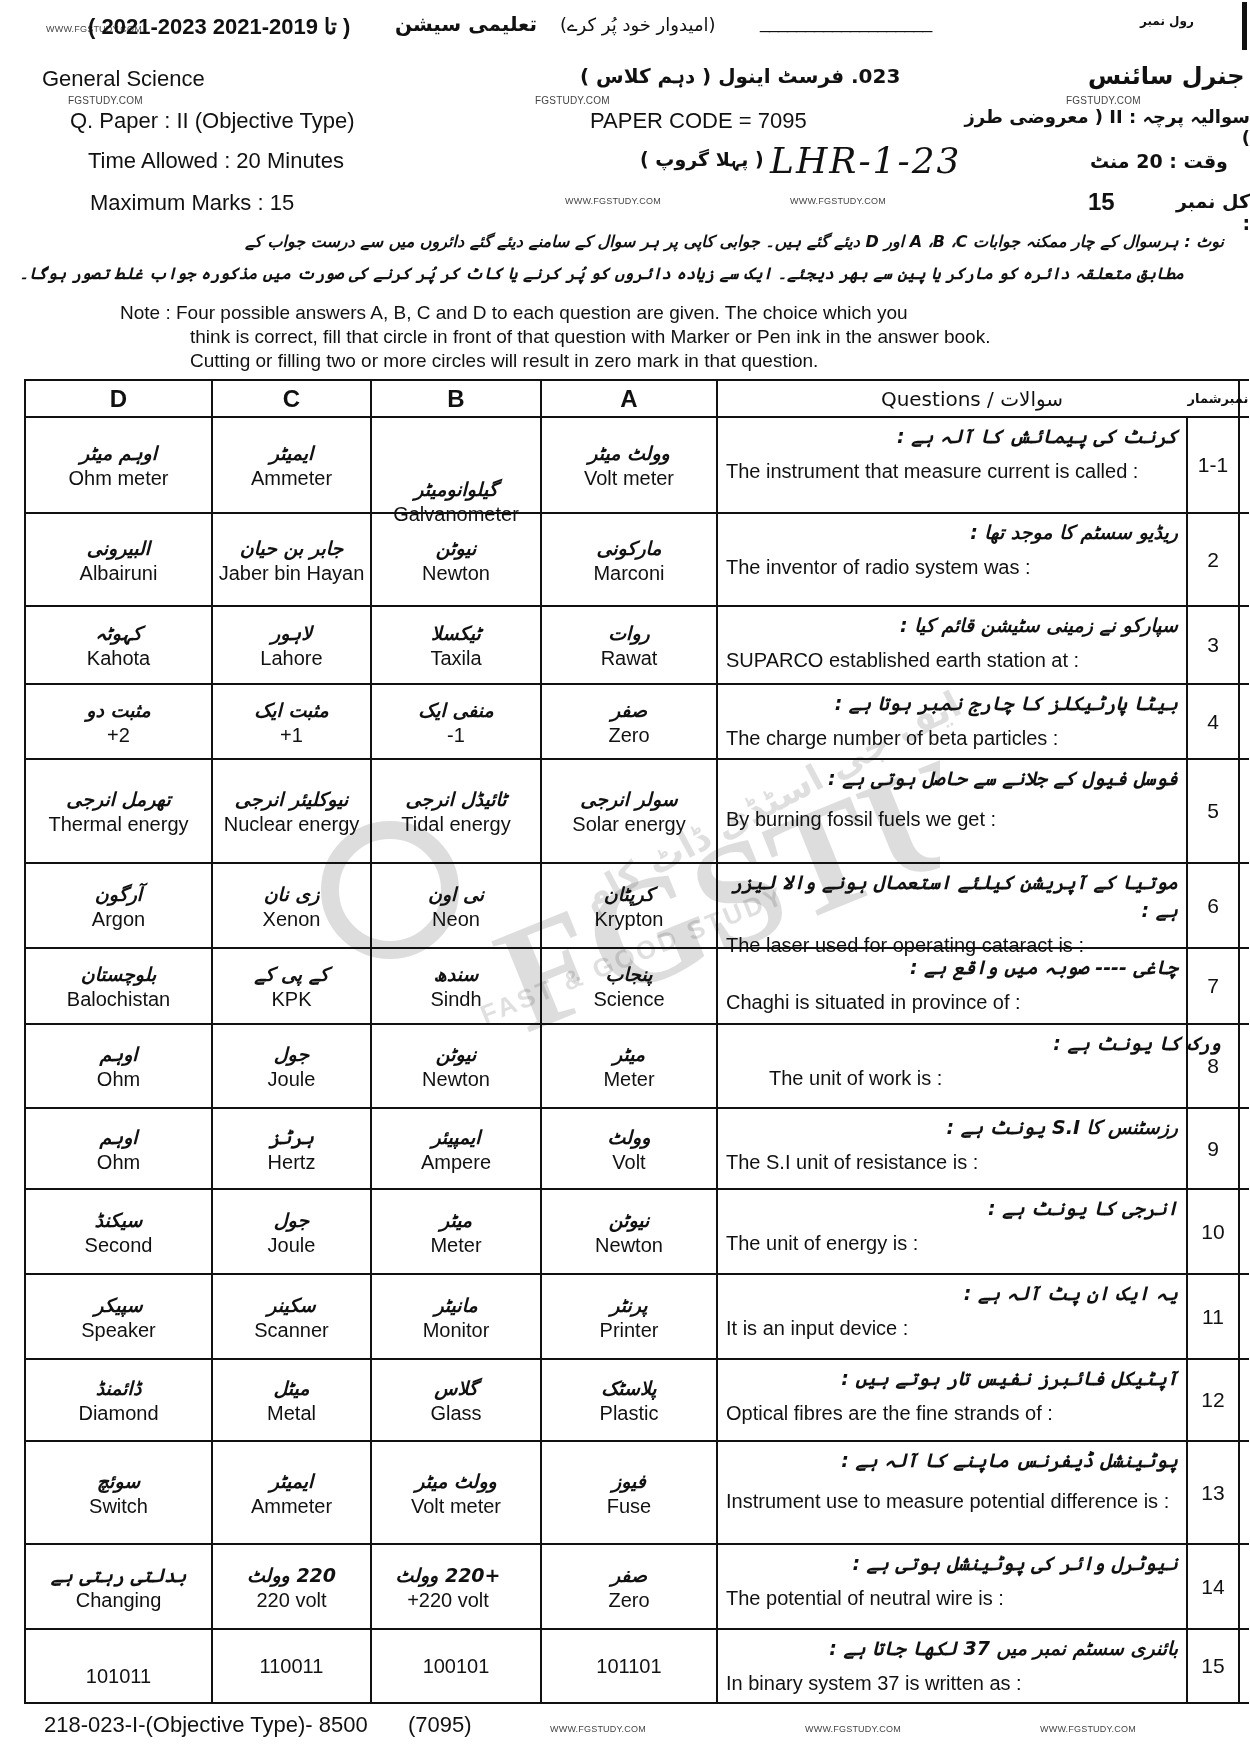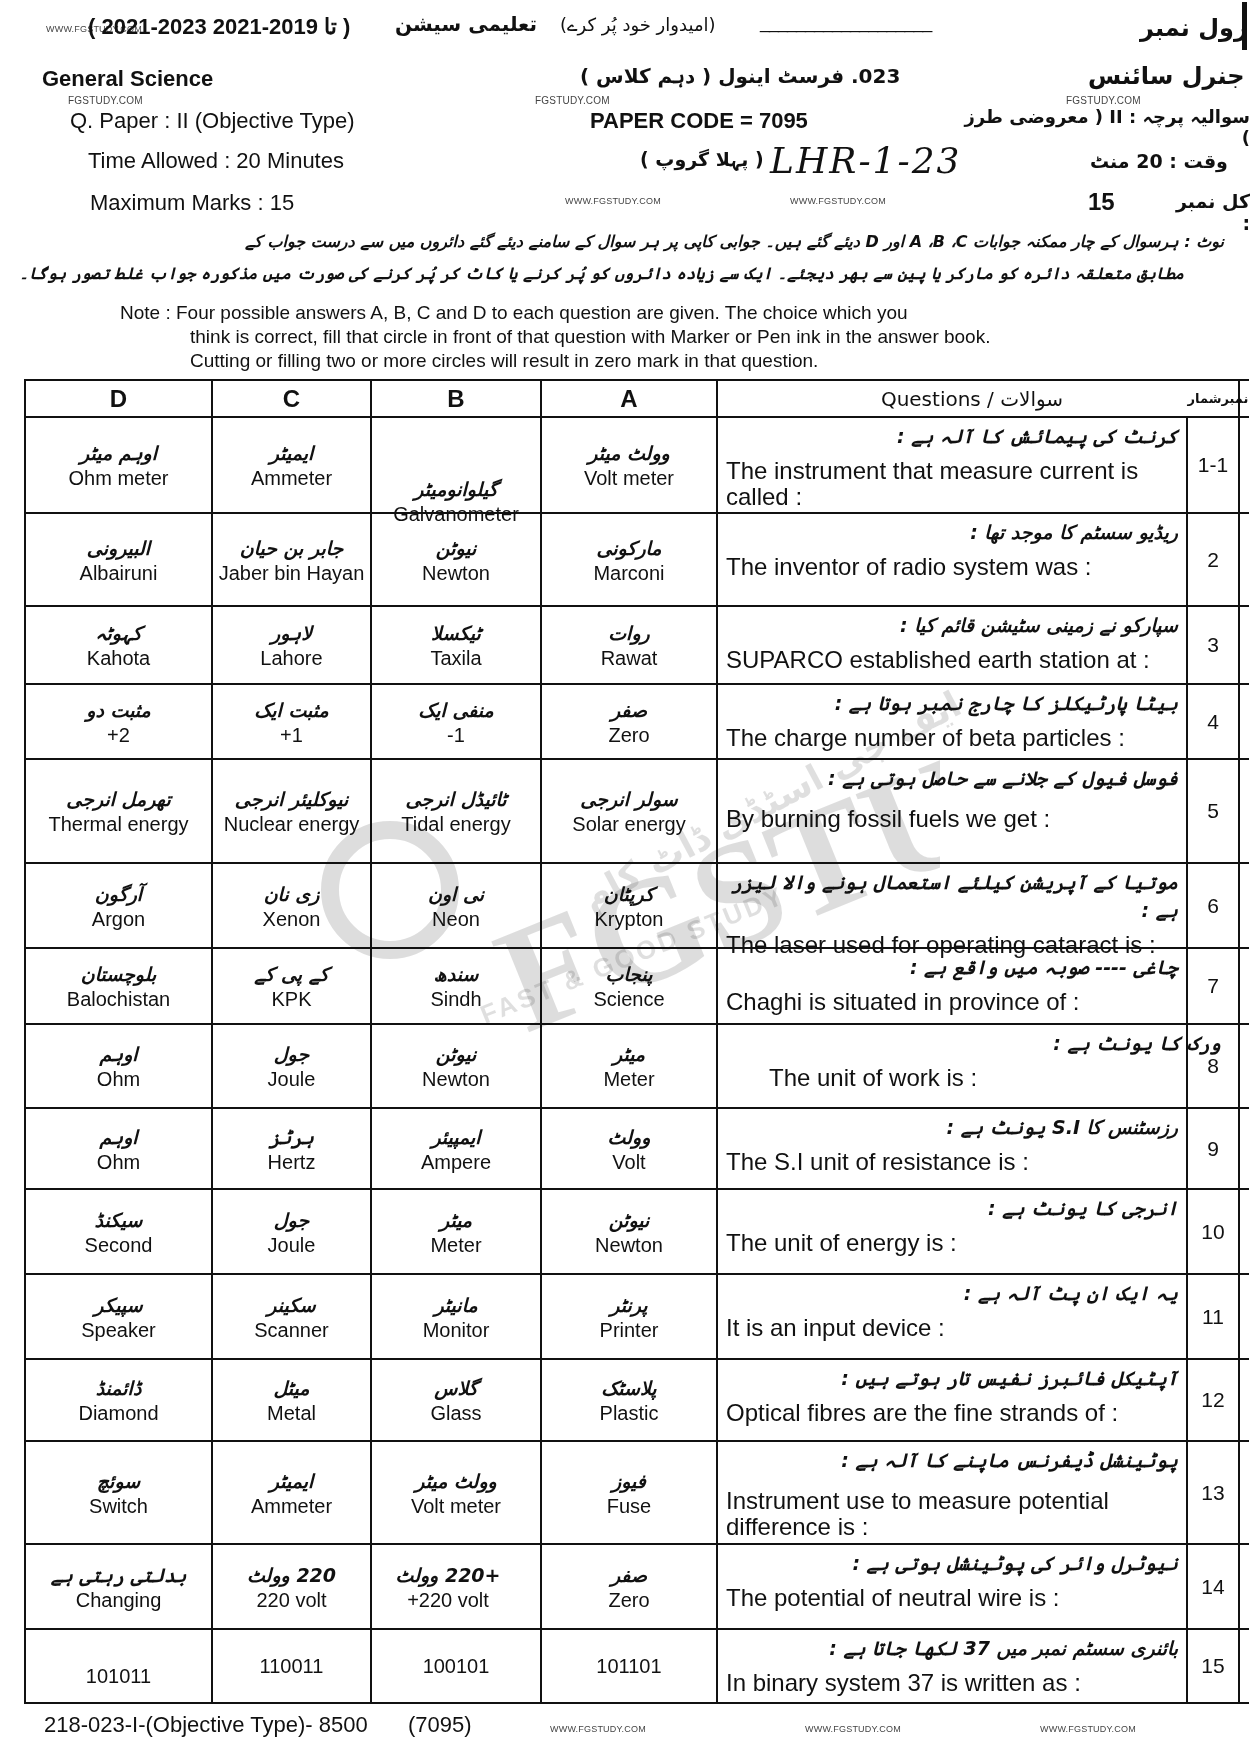--- a/index.html
+++ b/index.html
@@ -1,41 +1,41 @@
 <!DOCTYPE html>
 <html><head>
 <meta charset="utf-8">
 <style>
   html,body{margin:0;padding:0;background:#fff;}
   body{width:1250px;height:1760px;position:relative;overflow:hidden;font-family:"Liberation Sans",sans-serif;color:#111;}
   .abs{position:absolute;}
   .ur{font-family:"DejaVu Sans",sans-serif;direction:rtl;}
   .wm{font-family:"Liberation Sans",sans-serif;font-size:9px;color:#444;letter-spacing:0.2px;}
-  .hdr-en{font-family:"Liberation Sans",sans-serif;font-weight:bold;text-align:right;}
+  .hdr-en{font-family:"Liberation Sans",sans-serif;font-weight:normal;text-align:right;}
   .hline{position:absolute;left:24px;width:1225px;height:2px;background:#111;}
   .vline{position:absolute;width:2px;background:#111;}
   .cell{position:absolute;display:flex;flex-direction:column;align-items:center;justify-content:center;text-align:center;box-sizing:border-box;padding:12px 4px;}
   .cell .u{font-family:"DejaVu Sans",sans-serif;font-size:19px;font-style:italic;font-weight:bold;direction:rtl;line-height:26px;}
   .cell .e{font-family:"Liberation Sans",sans-serif;font-size:20px;line-height:24px;}
   .qcell{position:absolute;box-sizing:border-box;padding:4px 8px;}
   .qcell .qu{font-family:"DejaVu Sans",sans-serif;font-size:19px;font-weight:bold;font-style:italic;direction:rtl;text-align:right;line-height:28px;}
-  .qcell .qe{font-family:"Liberation Sans",sans-serif;font-size:24px;line-height:26px;text-align:left;}
+  .qcell .qe{font-family:"Liberation Sans",sans-serif;font-size:20px;line-height:26px;text-align:left;}
   .ncell{position:absolute;display:flex;align-items:center;justify-content:center;font-size:21px;}
   .th{position:absolute;display:flex;align-items:center;justify-content:center;font-weight:bold;font-size:24px;}
   .watermark{position:absolute;left:320px;top:720px;width:620px;height:320px;pointer-events:none;opacity:0.13;}
 </style>
 </head>
 <body>
 
 <div class="abs wm" style="left:46px;top:24px;">WWW.FGSTUDY.COM</div>
 <div class="abs" style="left:88px;top:14px;font-size:22px;font-weight:bold;direction:ltr;">( 2021-2023 تا 2019-2021 )</div>
 <div class="abs ur" style="left:395px;top:12px;font-size:20px;font-weight:bold;">تعلیمی سیشن</div>
 <div class="abs ur" style="left:560px;top:14px;font-size:18px;">(امیدوار خود پُر کرے)</div>
 <div class="abs" style="left:760px;top:12px;font-size:18px;letter-spacing:-1px;">___________________</div>
-<div class="abs ur" style="left:1140px;top:14px;font-size:24px;font-weight:bold;">رول نمبر</div>
+<div class="abs ur" style="left:1140px;top:14px;font-size:12px;font-weight:bold;">رول نمبر</div>
 <div class="abs" style="left:1242px;top:2px;width:5px;height:48px;background:#111;"></div>
 
 <div class="abs hdr-en" style="left:42px;top:66px;font-size:22px;">General Science</div>
 <div class="abs ur" style="left:580px;top:64px;font-size:20px;font-weight:bold;">023. فرسٹ اینول ( دہم کلاس )</div>
 <div class="abs ur" style="left:1088px;top:62px;font-size:24px;font-weight:bold;">جنرل سائنس</div>
 
 <div class="abs wm" style="left:68px;top:95px;font-size:10px;">FGSTUDY.COM</div>
 <div class="abs wm" style="left:535px;top:95px;font-size:10px;">FGSTUDY.COM</div>
 <div class="abs wm" style="left:1066px;top:95px;font-size:10px;">FGSTUDY.COM</div>
 

